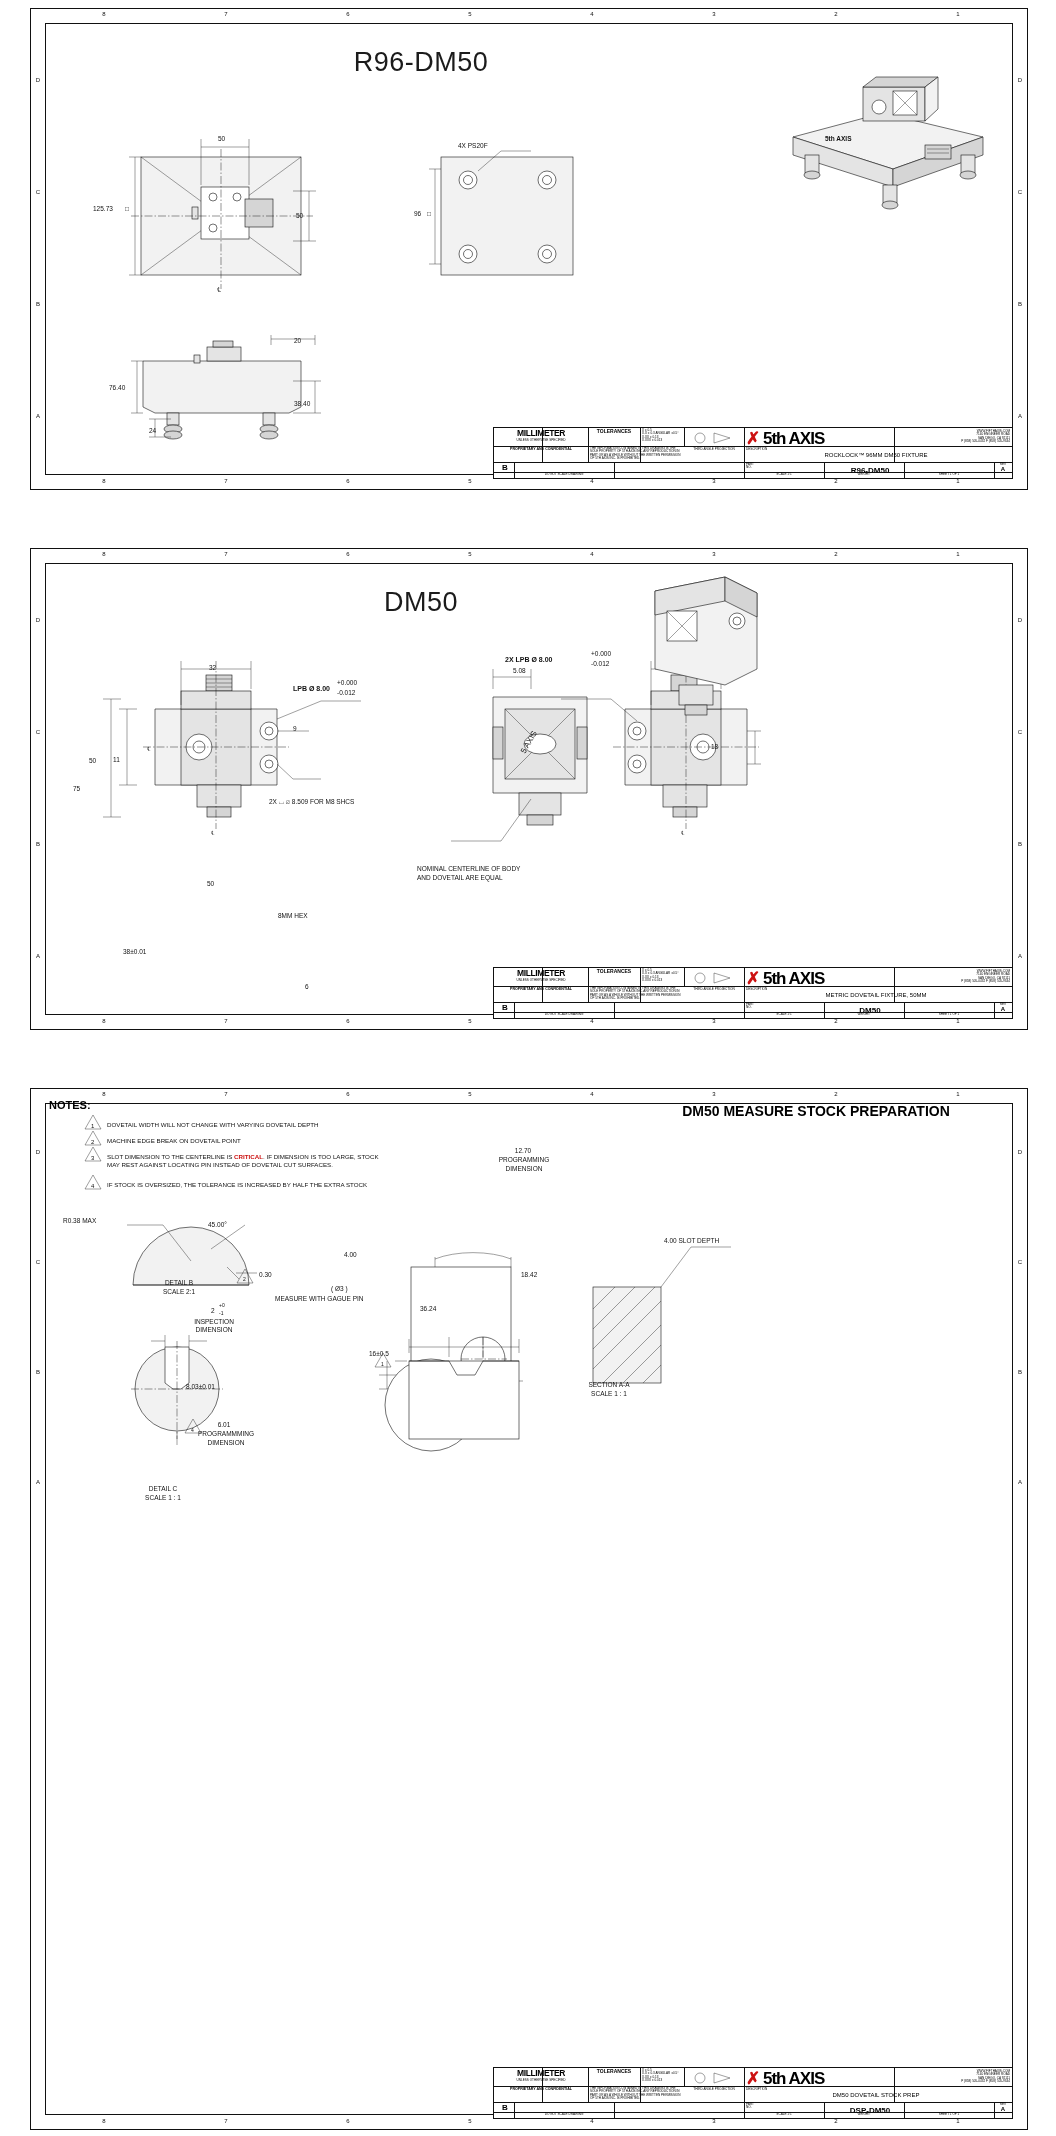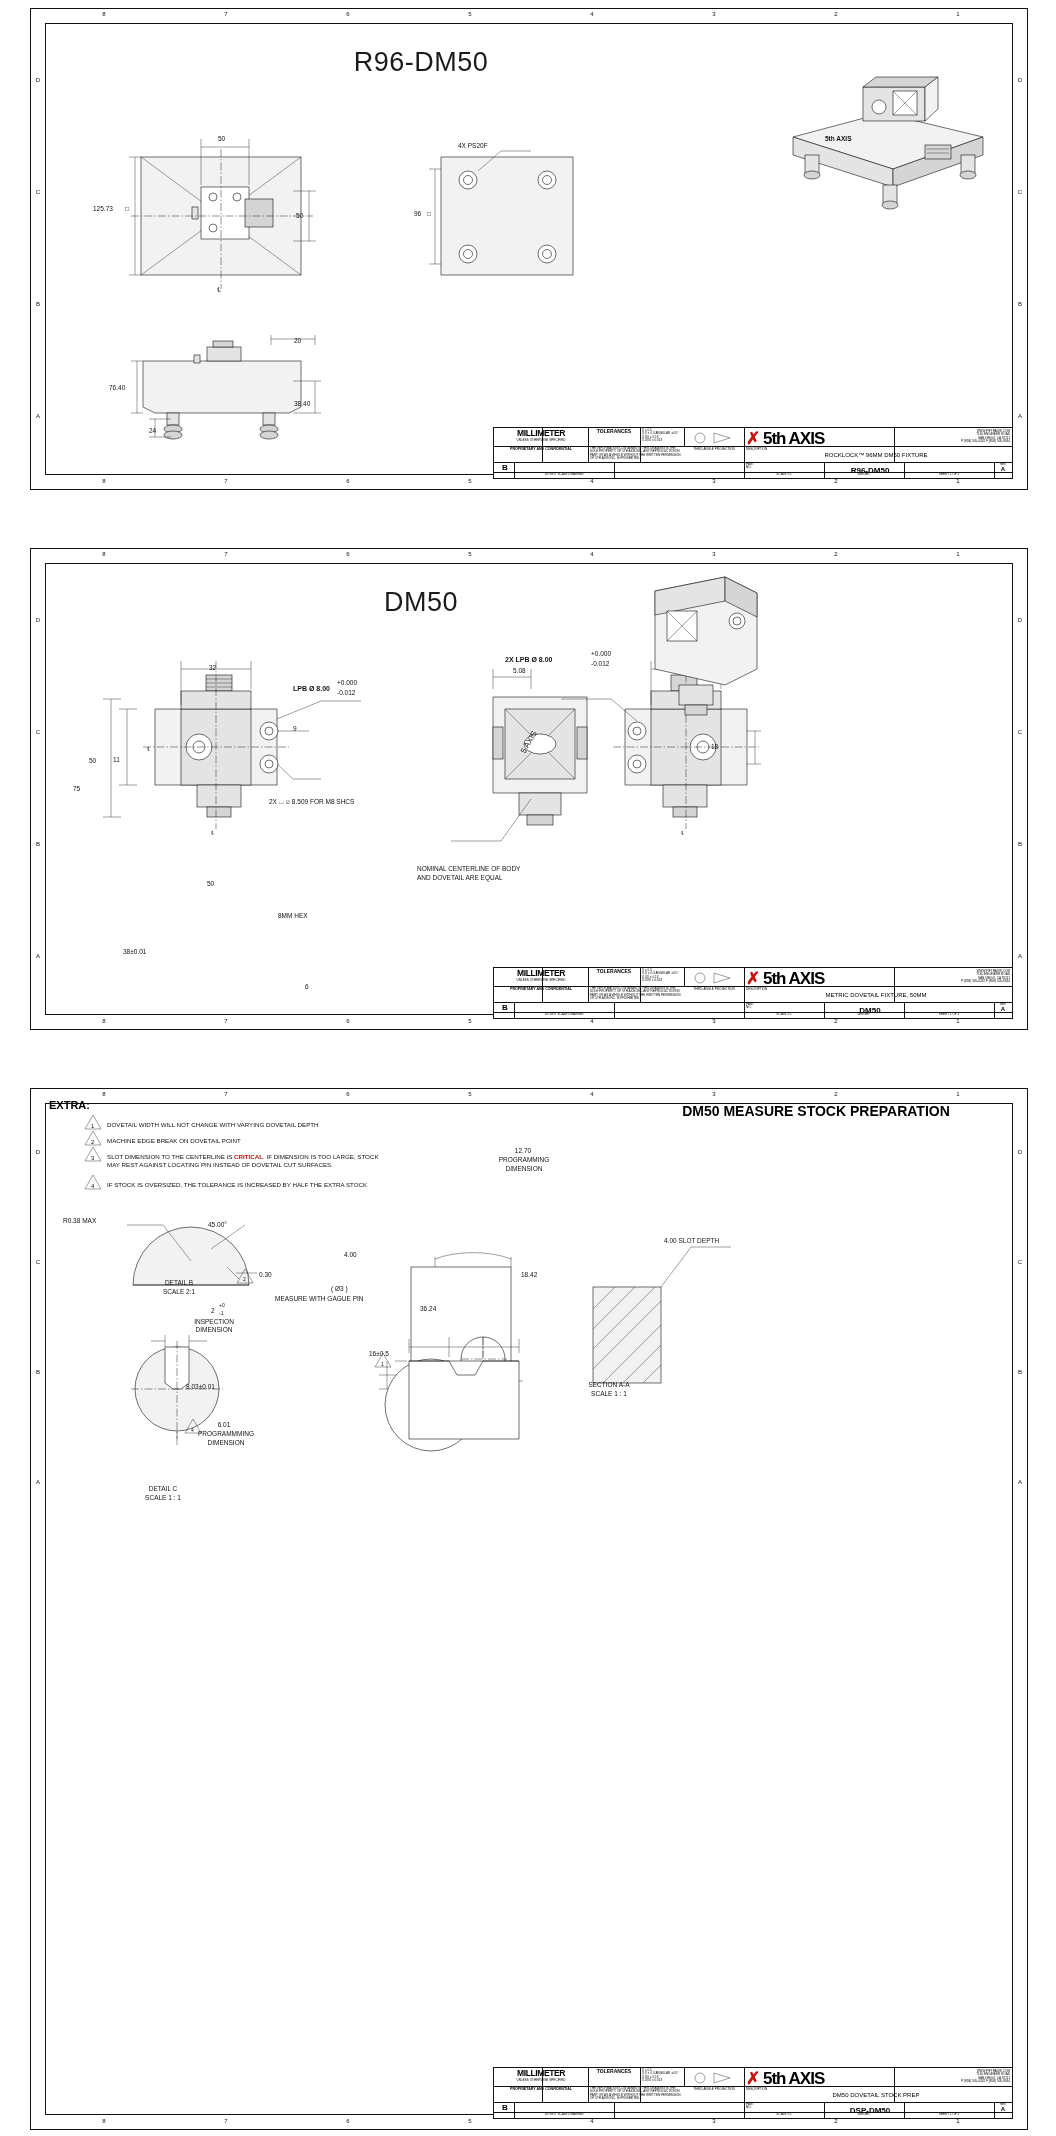--- a/index.html
+++ b/index.html
@@ -539,21 +539,21 @@
   <div class="zone" style="left:922px;top:1029px;">1</div>
   <div class="zone-l" style="left:2px;top:60px;">D</div>
   <div class="zone-l" style="left:2px;top:170px;">C</div>
   <div class="zone-l" style="left:2px;top:280px;">B</div>
   <div class="zone-l" style="left:2px;top:390px;">A</div>
   <div class="zone-l" style="left:984px;top:60px;">D</div>
   <div class="zone-l" style="left:984px;top:170px;">C</div>
   <div class="zone-l" style="left:984px;top:280px;">B</div>
   <div class="zone-l" style="left:984px;top:390px;">A</div>
 
-  <div class="notes-h" style="left:18px;top:10px;">EXTRA:</div>
+  <div class="notes-h" style="left:18px;top:10px;">NOTES:</div>
   <div class="stock-title" style="left:590px;top:14px;width:390px;">DM50 MEASURE STOCK PREPARATION</div>
 
   <svg width="996" height="1040">
     <polygon class="ln-t" points="62,26 70,40 54,40"></polygon>
         <text x="60" y="39" font-size="6" fill="#111">1</text>
     <polygon class="ln-t" points="62,42 70,56 54,56"></polygon>
         <text x="60" y="55" font-size="6" fill="#111">2</text>
     <polygon class="ln-t" points="62,58 70,72 54,72"></polygon>
         <text x="60" y="71" font-size="6" fill="#111">3</text>
     <polygon class="ln-t" points="62,86 70,100 54,100"></polygon>

